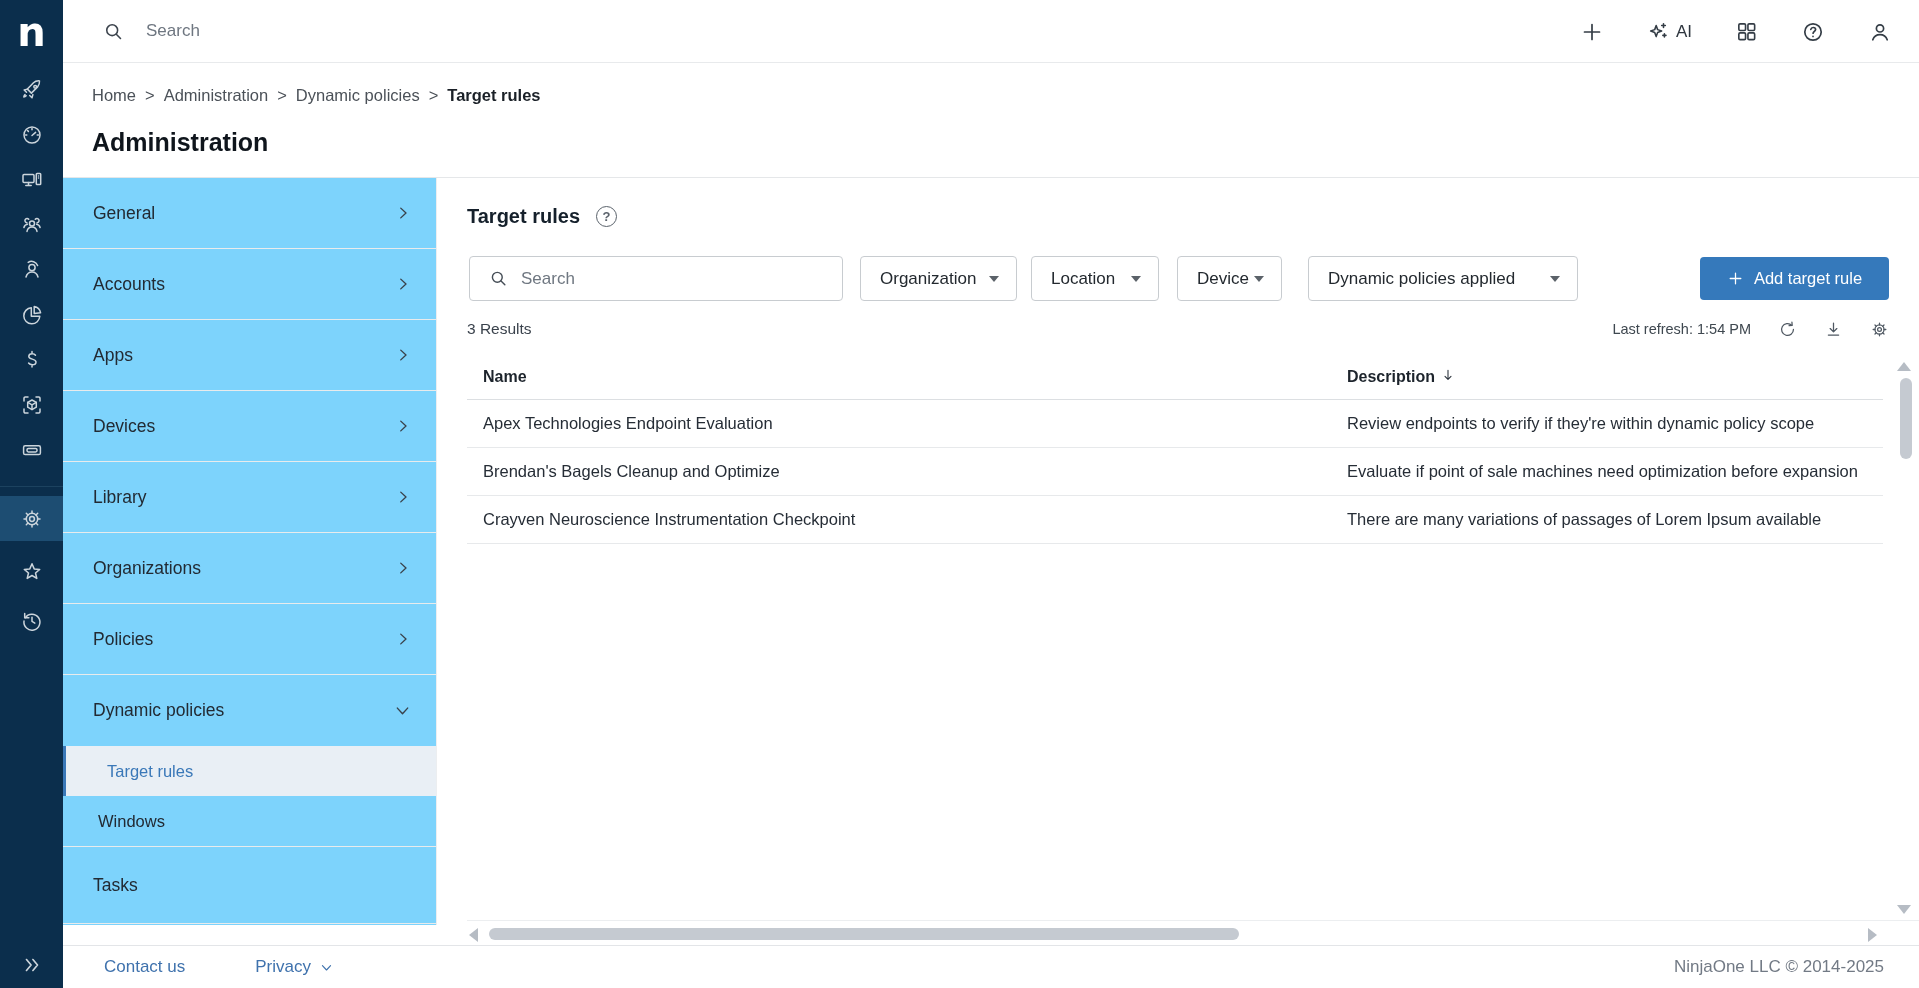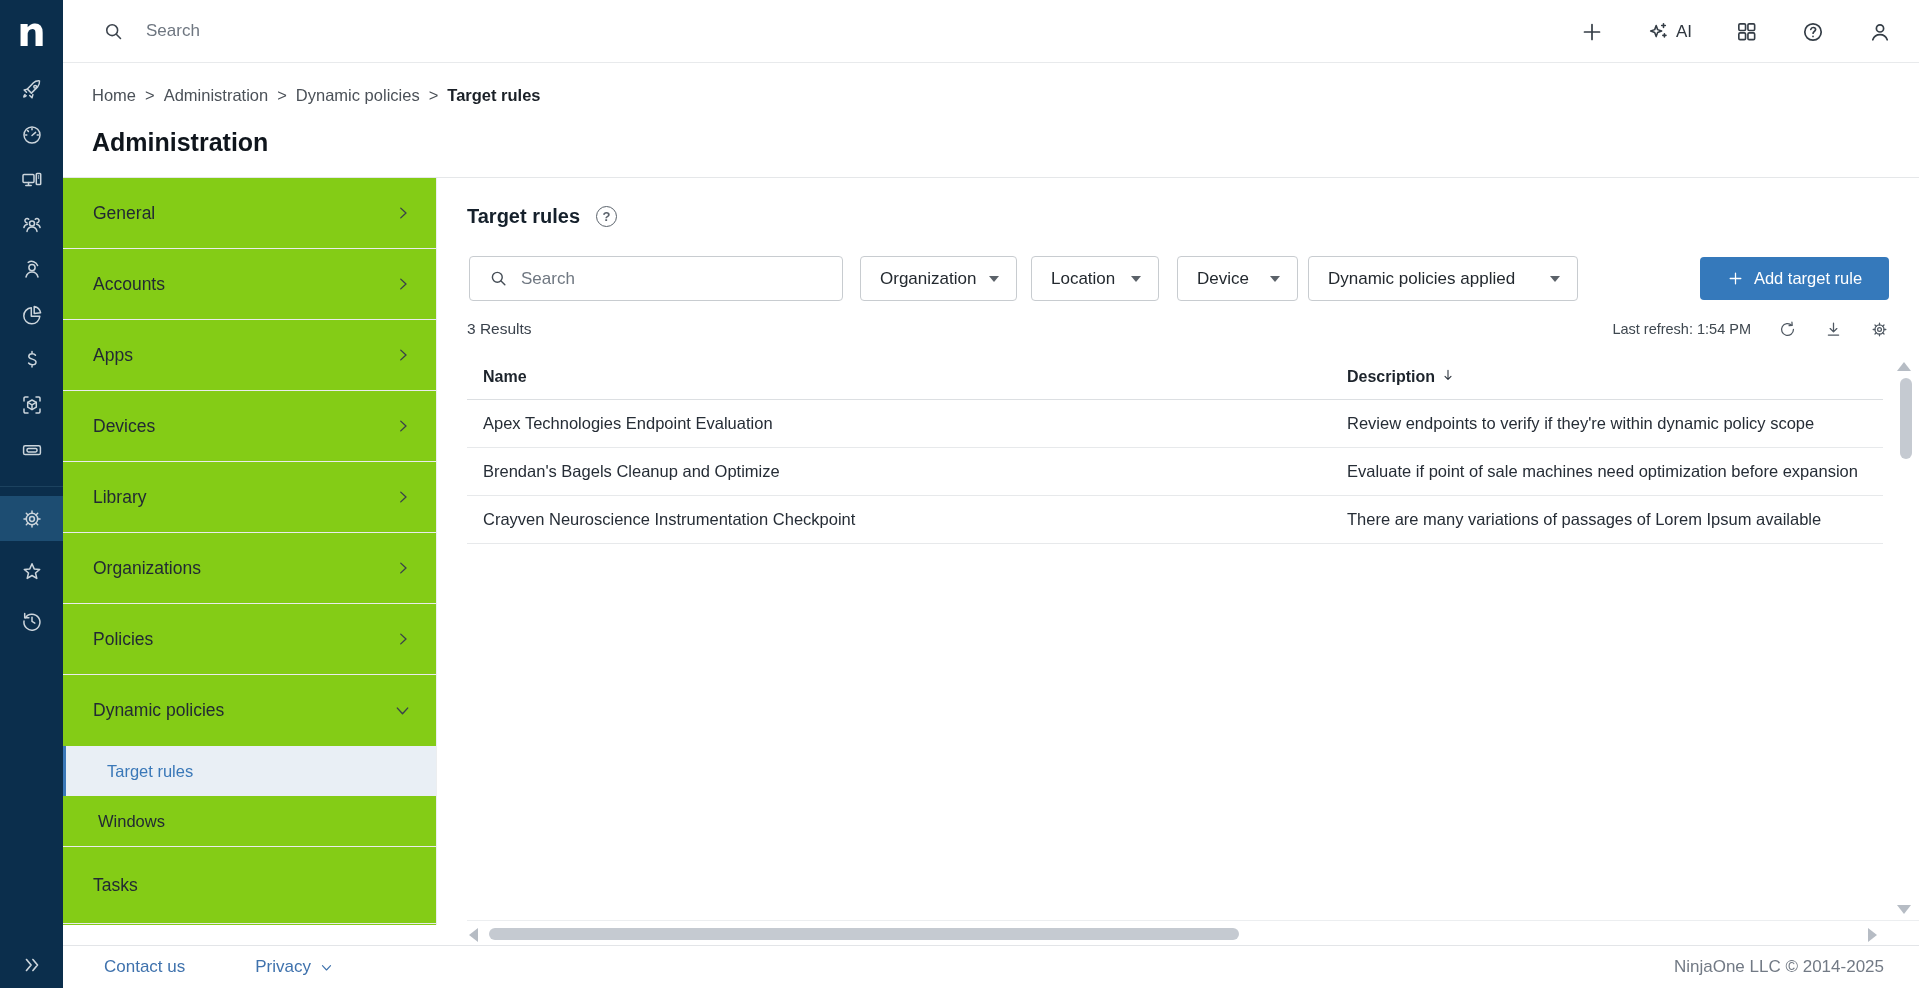--- a/index.html
+++ b/index.html
@@ -29,21 +29,21 @@
   .tact svg { stroke:#343d46; fill:none; stroke-width:1.7; stroke-linecap:round; stroke-linejoin:round; }
 
   
   .crumbs { position:absolute; left:92px; top:86px; font-size:16.5px; color:#4b5158; display:flex; gap:9px; align-items:center; }
   .crumbs a { color:#4b5158; text-decoration:none; cursor:pointer; }
   .crumb-cur { color:#1a2027; font-weight:700; }
   .page-title { position:absolute; left:92px; top:128px; font-size:25px; font-weight:700; color:#0f151c; }
   .hdr-line { position:absolute; left:63px; top:177px; right:0; height:1px; background:#e5e7e9; }
 
   
-  .sidebar { position:absolute; left:63px; top:178px; width:374px; height:747px; background:#84cc16; border-right:1px solid #eceef0; }
+  .sidebar { position:absolute; left:63px; top:178px; width:374px; height:747px; background:#7dd3fc; border-right:1px solid #eceef0; }
   .sb-item { height:71px; display:flex; align-items:center; justify-content:space-between;
              padding:0 24px 0 30px; border-bottom:1px solid #e9ebec; font-size:17.5px; color:#222a33; cursor:pointer; }
   .sb-item svg, .sb-sub svg { stroke:#39414a; fill:none; stroke-width:1.8; stroke-linecap:round; stroke-linejoin:round; }
   .sb-sub { height:50px; display:flex; align-items:center; padding-left:35px; font-size:16.5px; color:#222a33; cursor:pointer; }
   .sb-sub.selected { background:#e9eff5; color:#3a78b8; border-left:3px solid #3a78b8; padding-left:41px; }
   .sb-task { height:78px; display:flex; align-items:center; padding-left:30px; border-top:1px solid #e9ebec;
              border-bottom:1px solid #e9ebec; font-size:17.5px; cursor:pointer; }
 
   
   .main { position:absolute; left:467px; top:178px; right:0; bottom:43px; background:#fff; }
@@ -332,21 +332,21 @@
         <input type="text" placeholder="Search" style="">
       </div>
       <div class="drop" style="left:393px;width:157px">
         <span>Organization</span>
         <span class="tri"></span>
       </div>
       <div class="drop" style="left:564px;width:128px">
         <span>Location</span>
         <span class="tri"></span>
       </div>
-      <div class="drop" style="left:710px;width:121px">
+      <div class="drop" style="left:710px;width:105px">
         <span>Device</span>
         <span class="tri"></span>
       </div>
       <div class="drop" style="left:841px;width:270px">
         <span>Dynamic policies applied</span>
         <span class="tri"></span>
       </div>
       <button class="add-btn">
         <svg width="17" height="17" viewBox="0 0 24 24">
             <path d="M12 4.5v15M4.5 12h15"></path>

